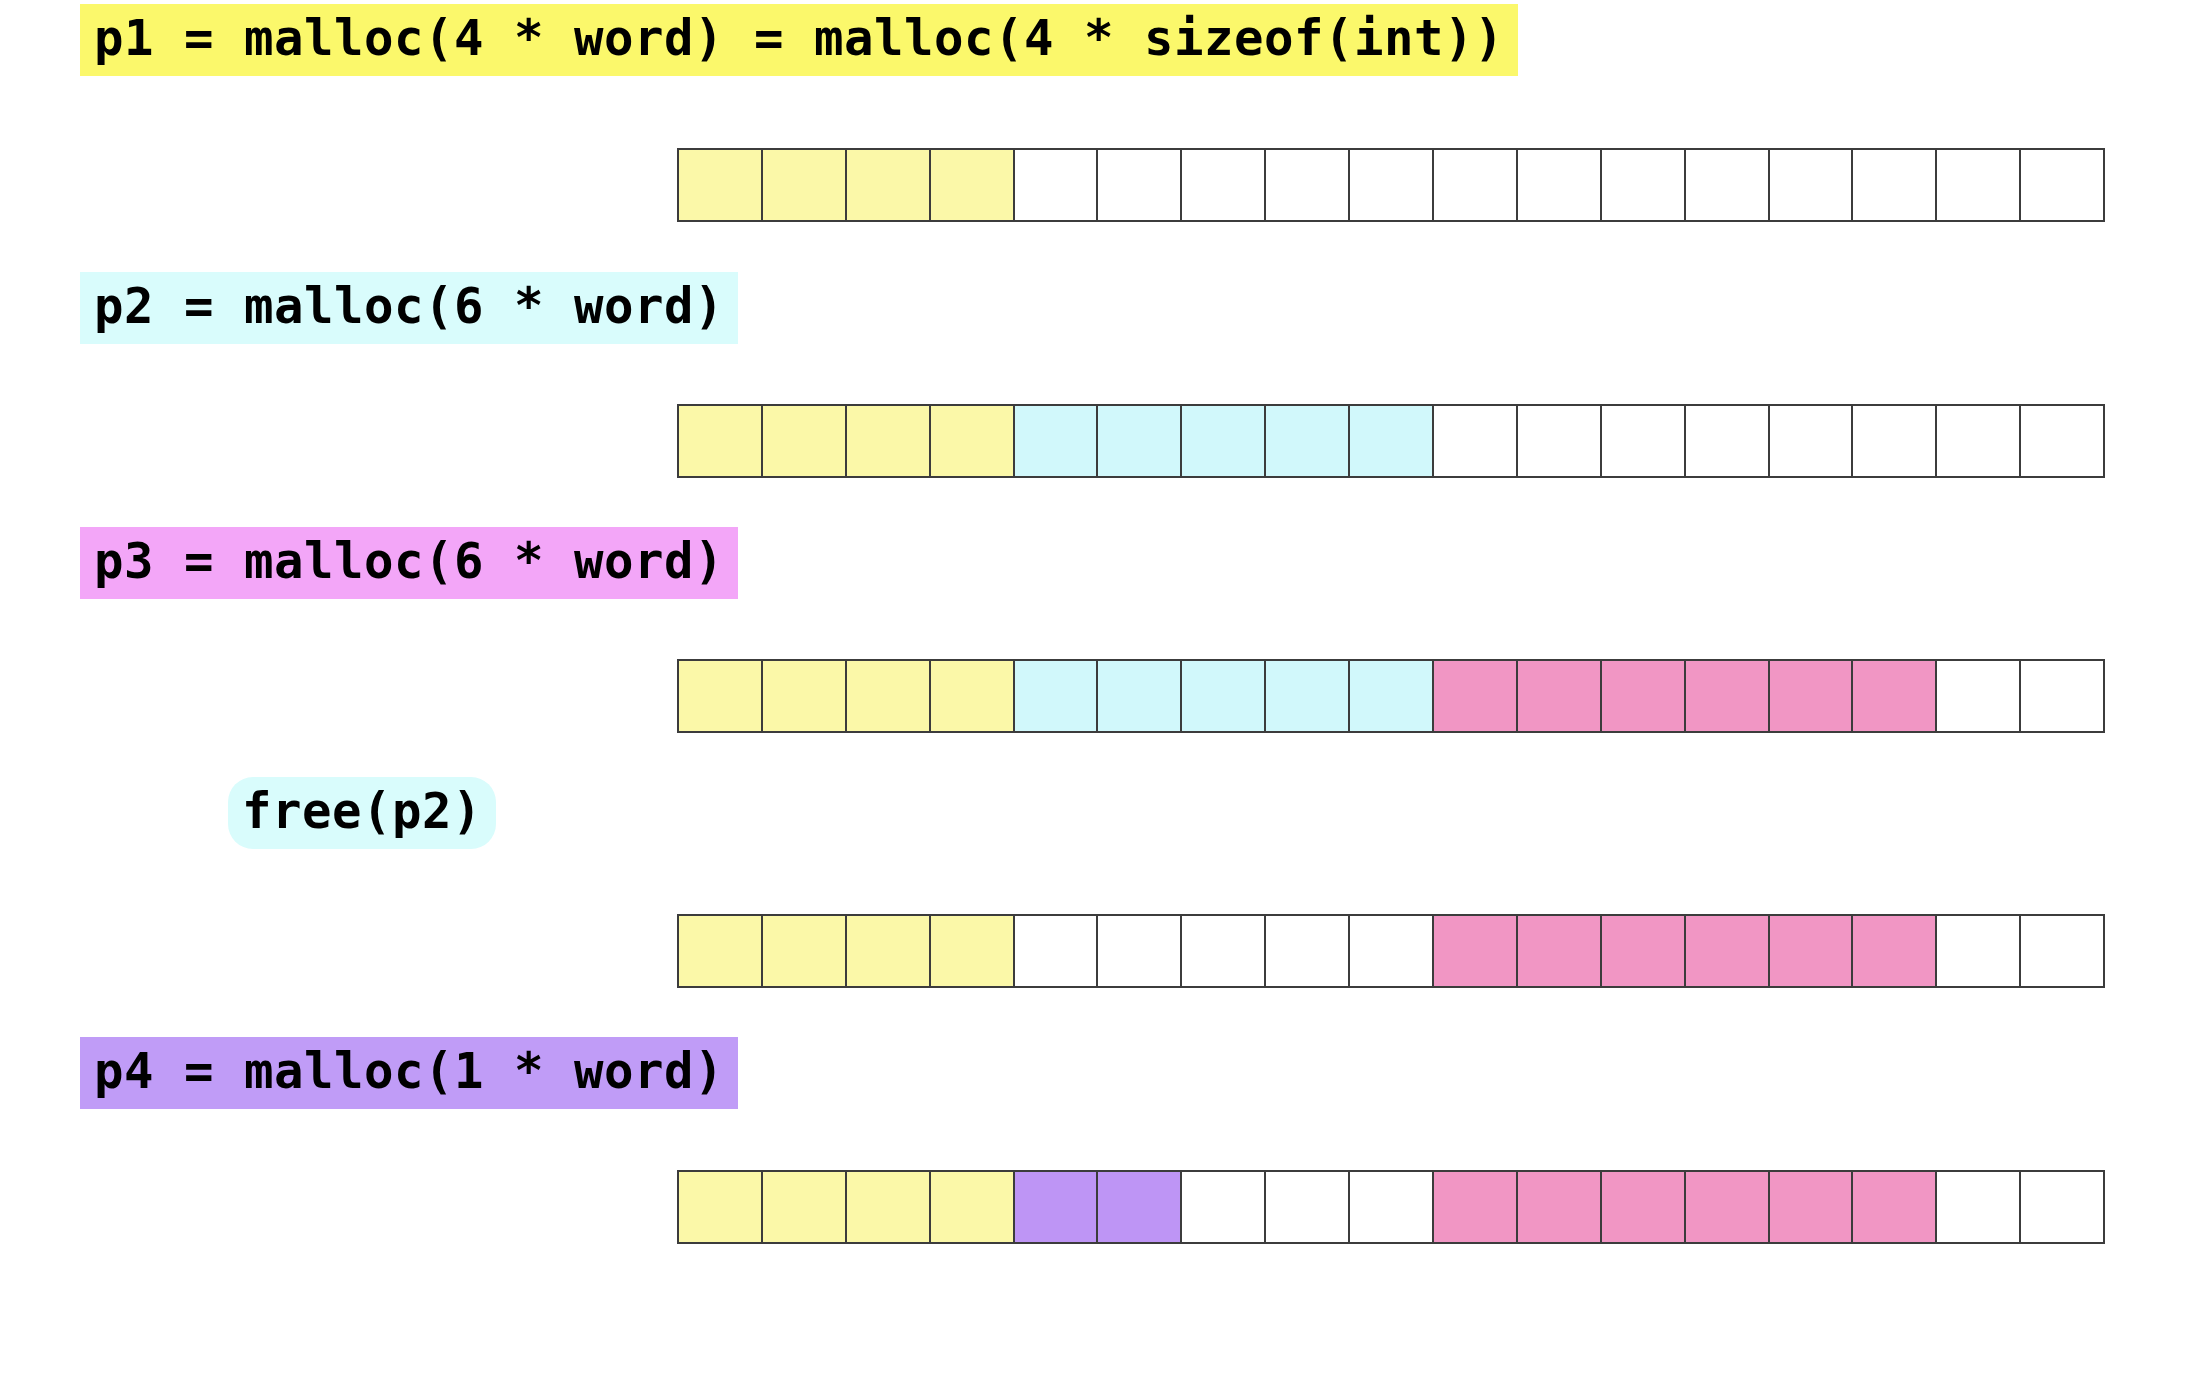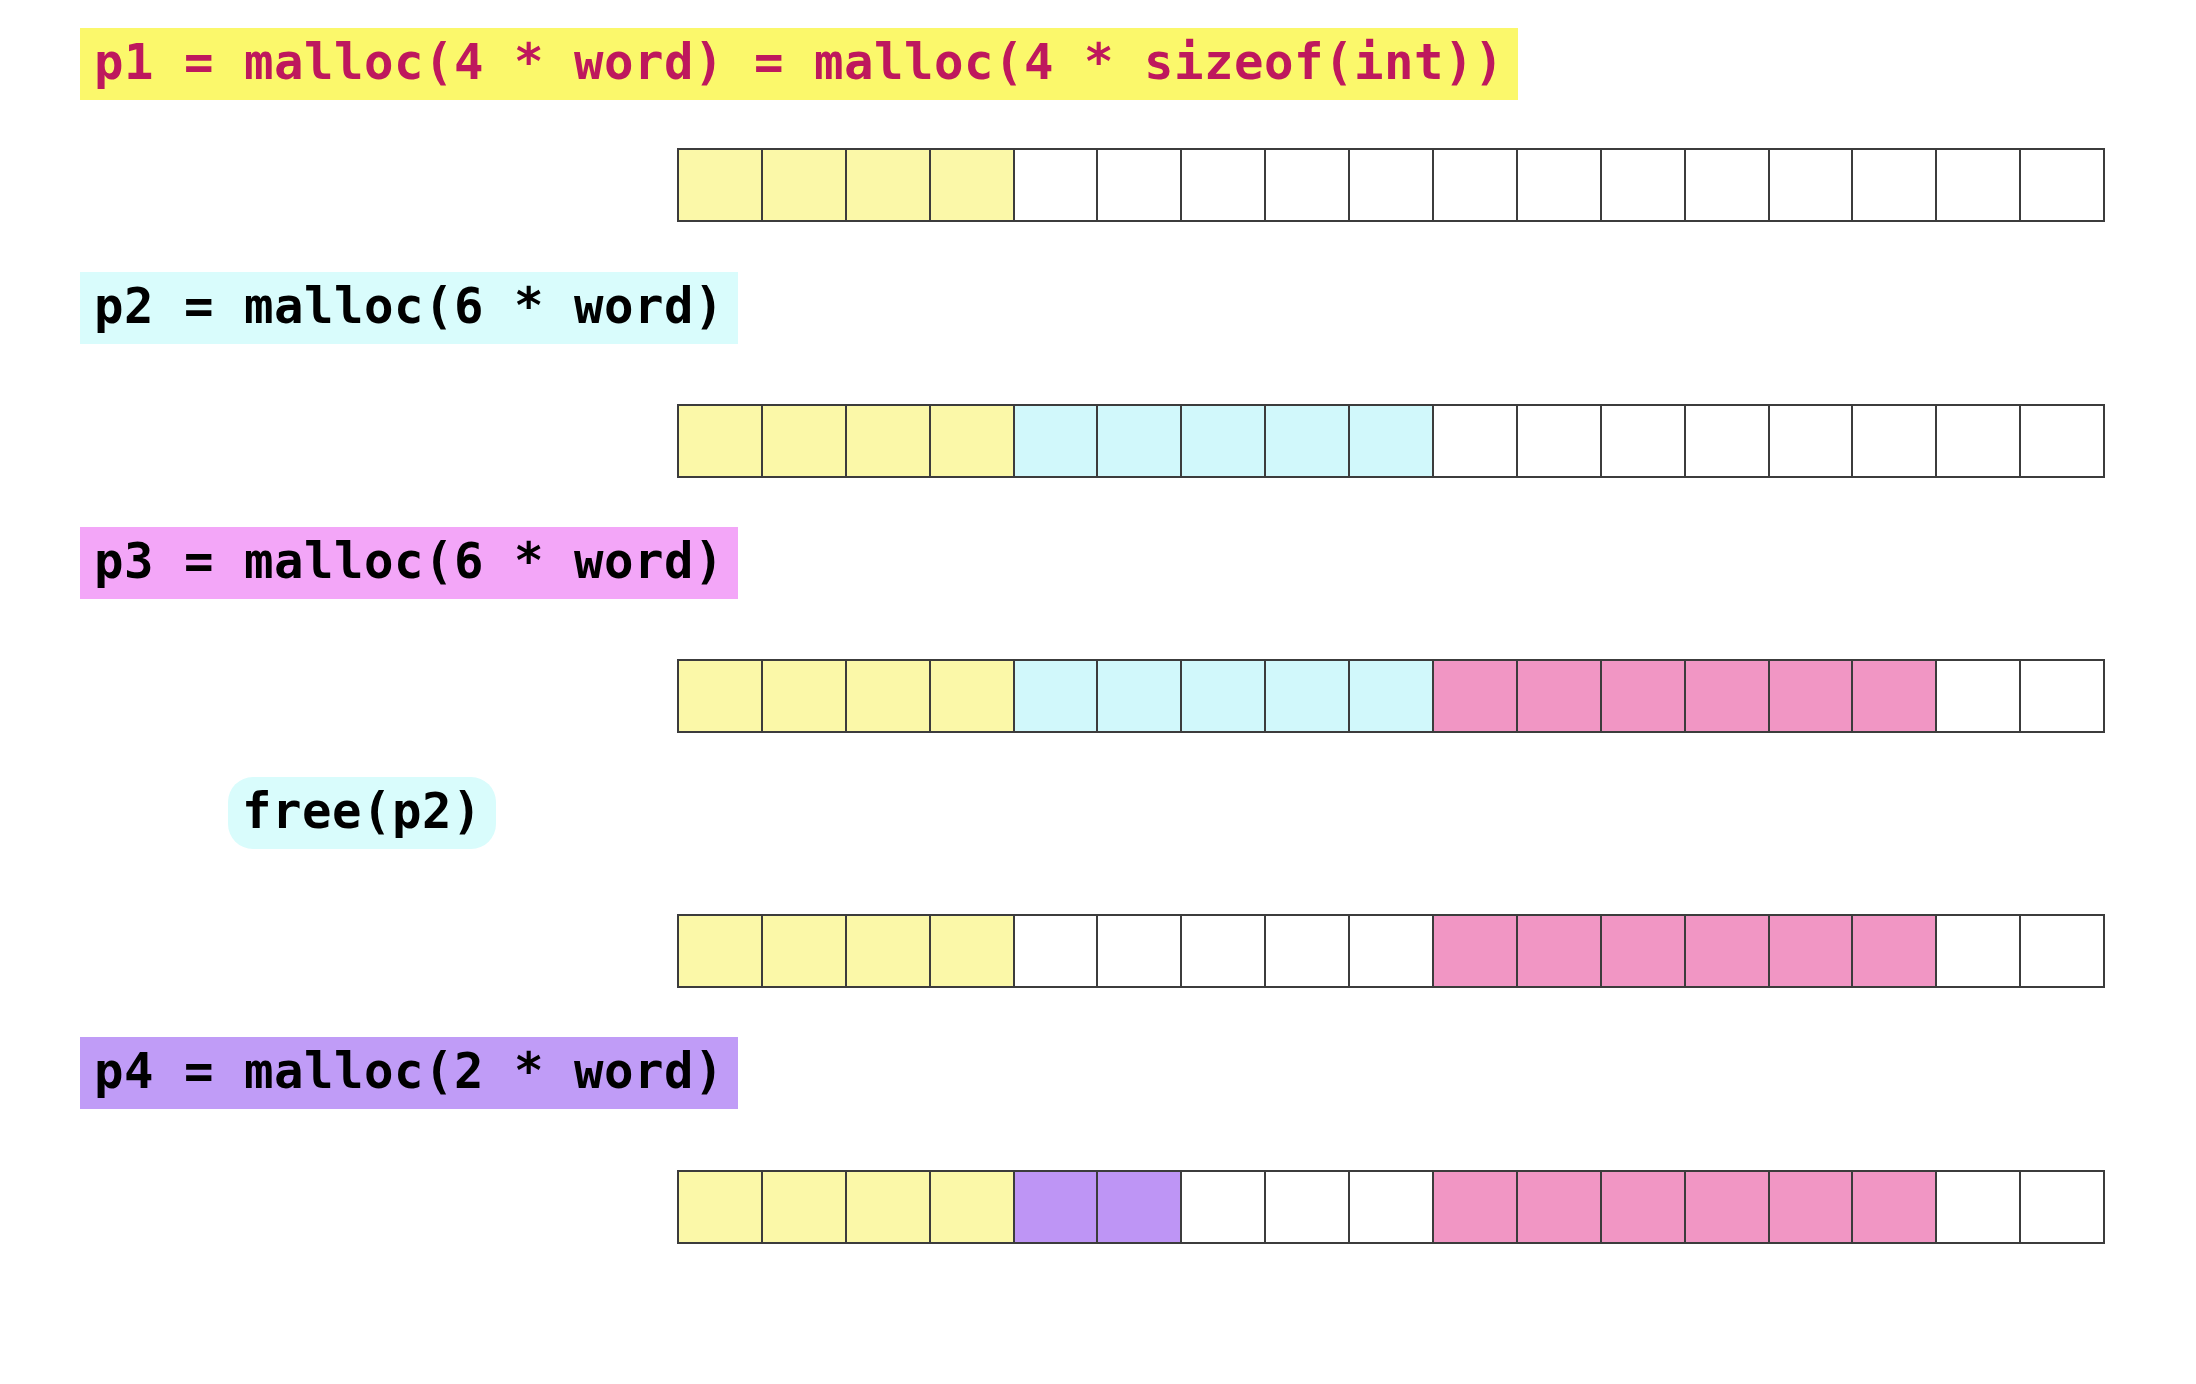--- a/index.html
+++ b/index.html
@@ -52,21 +52,21 @@
   }
   .mem-cell:first-child {
     margin-left: 0;
   }
 </style>
 </head>
 <body>
 
 <div class="slide">
 
-  <div class="code-label" style="left: 80px; top: 28px; background: rgb(251, 248, 107); color: #be185d;">p1 = malloc(4 * word) = malloc(4 * sizeof(int))</div>
+  <div class="code-label" style="left: 80px; top: 4px; background: rgb(251, 248, 107); color: #000000;">p1 = malloc(4 * word) = malloc(4 * sizeof(int))</div>
   <div class="mem-row" style="left: 677px; top: 148px;">
       <div class="mem-cell" style="background: rgb(251, 248, 168); border-color: rgb(60, 60, 60);"></div>
       <div class="mem-cell" style="background: rgb(251, 248, 168); border-color: rgb(60, 60, 60);"></div>
       <div class="mem-cell" style="background: rgb(251, 248, 168); border-color: rgb(60, 60, 60);"></div>
       <div class="mem-cell" style="background: rgb(251, 248, 168); border-color: rgb(60, 60, 60);"></div>
       <div class="mem-cell" style="background: rgb(255, 255, 255); border-color: rgb(60, 60, 60);"></div>
       <div class="mem-cell" style="background: rgb(255, 255, 255); border-color: rgb(60, 60, 60);"></div>
       <div class="mem-cell" style="background: rgb(255, 255, 255); border-color: rgb(60, 60, 60);"></div>
       <div class="mem-cell" style="background: rgb(255, 255, 255); border-color: rgb(60, 60, 60);"></div>
       <div class="mem-cell" style="background: rgb(255, 255, 255); border-color: rgb(60, 60, 60);"></div>
@@ -136,21 +136,21 @@
       <div class="mem-cell" style="background: rgb(241, 150, 196); border-color: rgb(60, 60, 60);"></div>
       <div class="mem-cell" style="background: rgb(241, 150, 196); border-color: rgb(60, 60, 60);"></div>
       <div class="mem-cell" style="background: rgb(241, 150, 196); border-color: rgb(60, 60, 60);"></div>
       <div class="mem-cell" style="background: rgb(241, 150, 196); border-color: rgb(60, 60, 60);"></div>
       <div class="mem-cell" style="background: rgb(241, 150, 196); border-color: rgb(60, 60, 60);"></div>
       <div class="mem-cell" style="background: rgb(241, 150, 196); border-color: rgb(60, 60, 60);"></div>
       <div class="mem-cell" style="background: rgb(255, 255, 255); border-color: rgb(60, 60, 60);"></div>
       <div class="mem-cell" style="background: rgb(255, 255, 255); border-color: rgb(60, 60, 60);"></div>
     </div>
 
-  <div class="code-label" style="left: 80px; top: 1037px; background: rgb(192, 156, 247); color: rgb(0, 0, 0);">p4 = malloc(2 * word)</div>
+  <div class="code-label" style="left: 80px; top: 1037px; background: rgb(192, 156, 247); color: rgb(0, 0, 0);">p4 = malloc(1 * word)</div>
   <div class="mem-row" style="left: 677px; top: 1170px;">
       <div class="mem-cell" style="background: rgb(251, 248, 168); border-color: rgb(60, 60, 60);"></div>
       <div class="mem-cell" style="background: rgb(251, 248, 168); border-color: rgb(60, 60, 60);"></div>
       <div class="mem-cell" style="background: rgb(251, 248, 168); border-color: rgb(60, 60, 60);"></div>
       <div class="mem-cell" style="background: rgb(251, 248, 168); border-color: rgb(60, 60, 60);"></div>
       <div class="mem-cell" style="background: rgb(190, 149, 245); border-color: rgb(60, 60, 60);"></div>
       <div class="mem-cell" style="background: rgb(190, 149, 245); border-color: rgb(60, 60, 60);"></div>
       <div class="mem-cell" style="background: rgb(255, 255, 255); border-color: rgb(60, 60, 60);"></div>
       <div class="mem-cell" style="background: rgb(255, 255, 255); border-color: rgb(60, 60, 60);"></div>
       <div class="mem-cell" style="background: rgb(255, 255, 255); border-color: rgb(60, 60, 60);"></div>

